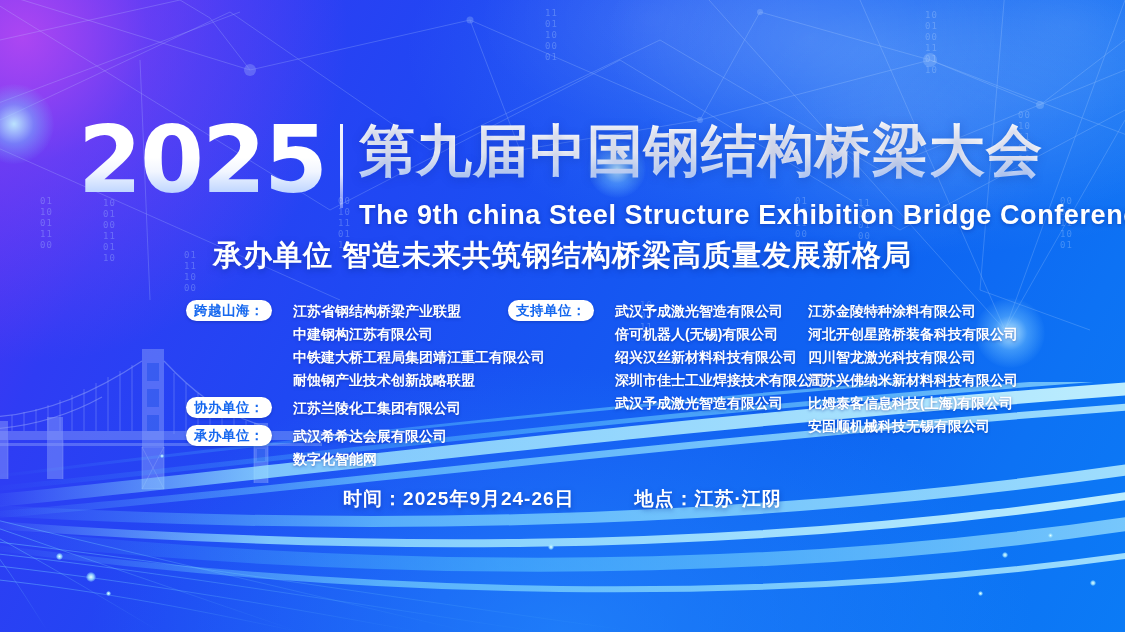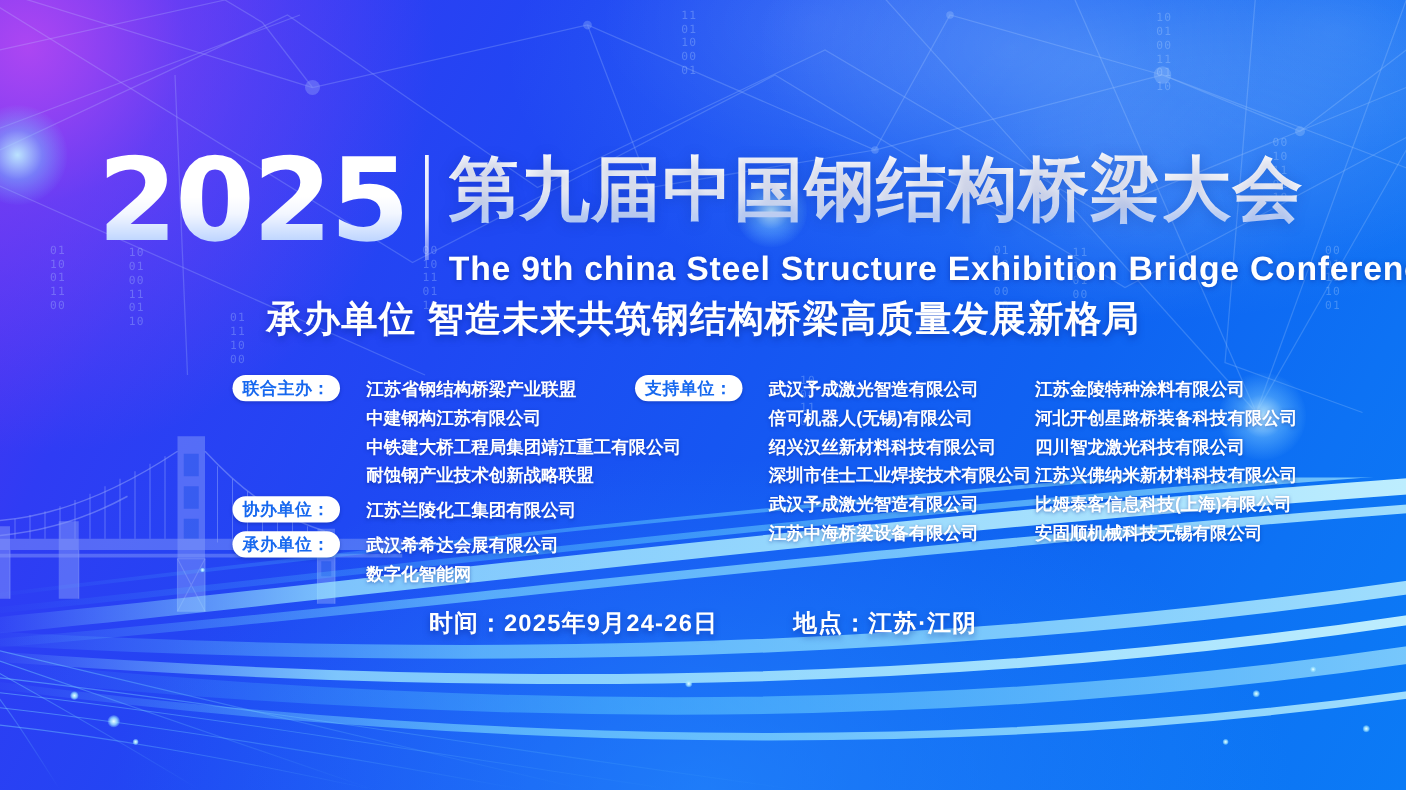--- a/index.html
+++ b/index.html
@@ -95,21 +95,21 @@
     border-radius:11px;padding:2.5px 8px 3px 8px;
     line-height:15px;white-space:nowrap;
     box-shadow:0 1px 3px rgba(5,30,120,.35);
   }
   .org-lines{margin-left:21px;}
   .org-line{
     font-size:14px;font-weight:bold;color:#ffffff;line-height:23px;
     white-space:nowrap;text-shadow:0 1px 3px rgba(8,40,150,.5);
   }
   .plain-lines .org-line{line-height:23px;}
-  .col-right .org-line{line-height:23px;margin-left:20px;}
+  .col-right .org-line{line-height:23px;}
 
   
   .meta{
     position:absolute;left:0;right:0;top:486px;
     display:flex;justify-content:center;align-items:center;gap:60px;
   }
   .meta-item{
     font-size:19px;font-weight:bold;color:#ffffff;letter-spacing:1px;
     text-shadow:0 2px 5px rgba(8,40,150,.55);white-space:nowrap;
   }
@@ -322,21 +322,21 @@
       <div class="sub-title-en">The 9th china Steel Structure Exhibition Bridge Conference</div>
     </div>
   </div>
 
   <div class="slogan">承办单位 智造未来共筑钢结构桥梁高质量发展新格局</div>
 
   <div class="orgs">
 
     <div class="col col-left">
       <div class="org-group">
-        <div class="pill">联合主办：</div>
+        <div class="pill">跨越山海：</div>
         <div class="org-lines">
           <div class="org-line">江苏省钢结构桥梁产业联盟</div>
           <div class="org-line">中建钢构江苏有限公司</div>
           <div class="org-line">中铁建大桥工程局集团靖江重工有限公司</div>
           <div class="org-line">耐蚀钢产业技术创新战略联盟</div>
         </div>
       </div>
       <div class="org-group">
         <div class="pill">协办单位：</div>
         <div class="org-lines">
@@ -354,21 +354,20 @@
 
     <div class="col col-mid">
       <div class="org-group">
         <div class="pill">支持单位：</div>
         <div class="org-lines">
           <div class="org-line">武汉予成激光智造有限公司</div>
           <div class="org-line">倍可机器人(无锡)有限公司</div>
           <div class="org-line">绍兴汉丝新材料科技有限公司</div>
           <div class="org-line">深圳市佳士工业焊接技术有限公司</div>
           <div class="org-line">武汉予成激光智造有限公司</div>
-          <div class="org-line">江苏中海桥梁设备有限公司</div>
         </div>
       </div>
     </div>
 
     <div class="col col-right plain-lines">
       <div class="org-line">江苏金陵特种涂料有限公司</div>
       <div class="org-line">河北开创星路桥装备科技有限公司</div>
       <div class="org-line">四川智龙激光科技有限公司</div>
       <div class="org-line">江苏兴佛纳米新材料科技有限公司</div>
       <div class="org-line">比姆泰客信息科技(上海)有限公司</div>

